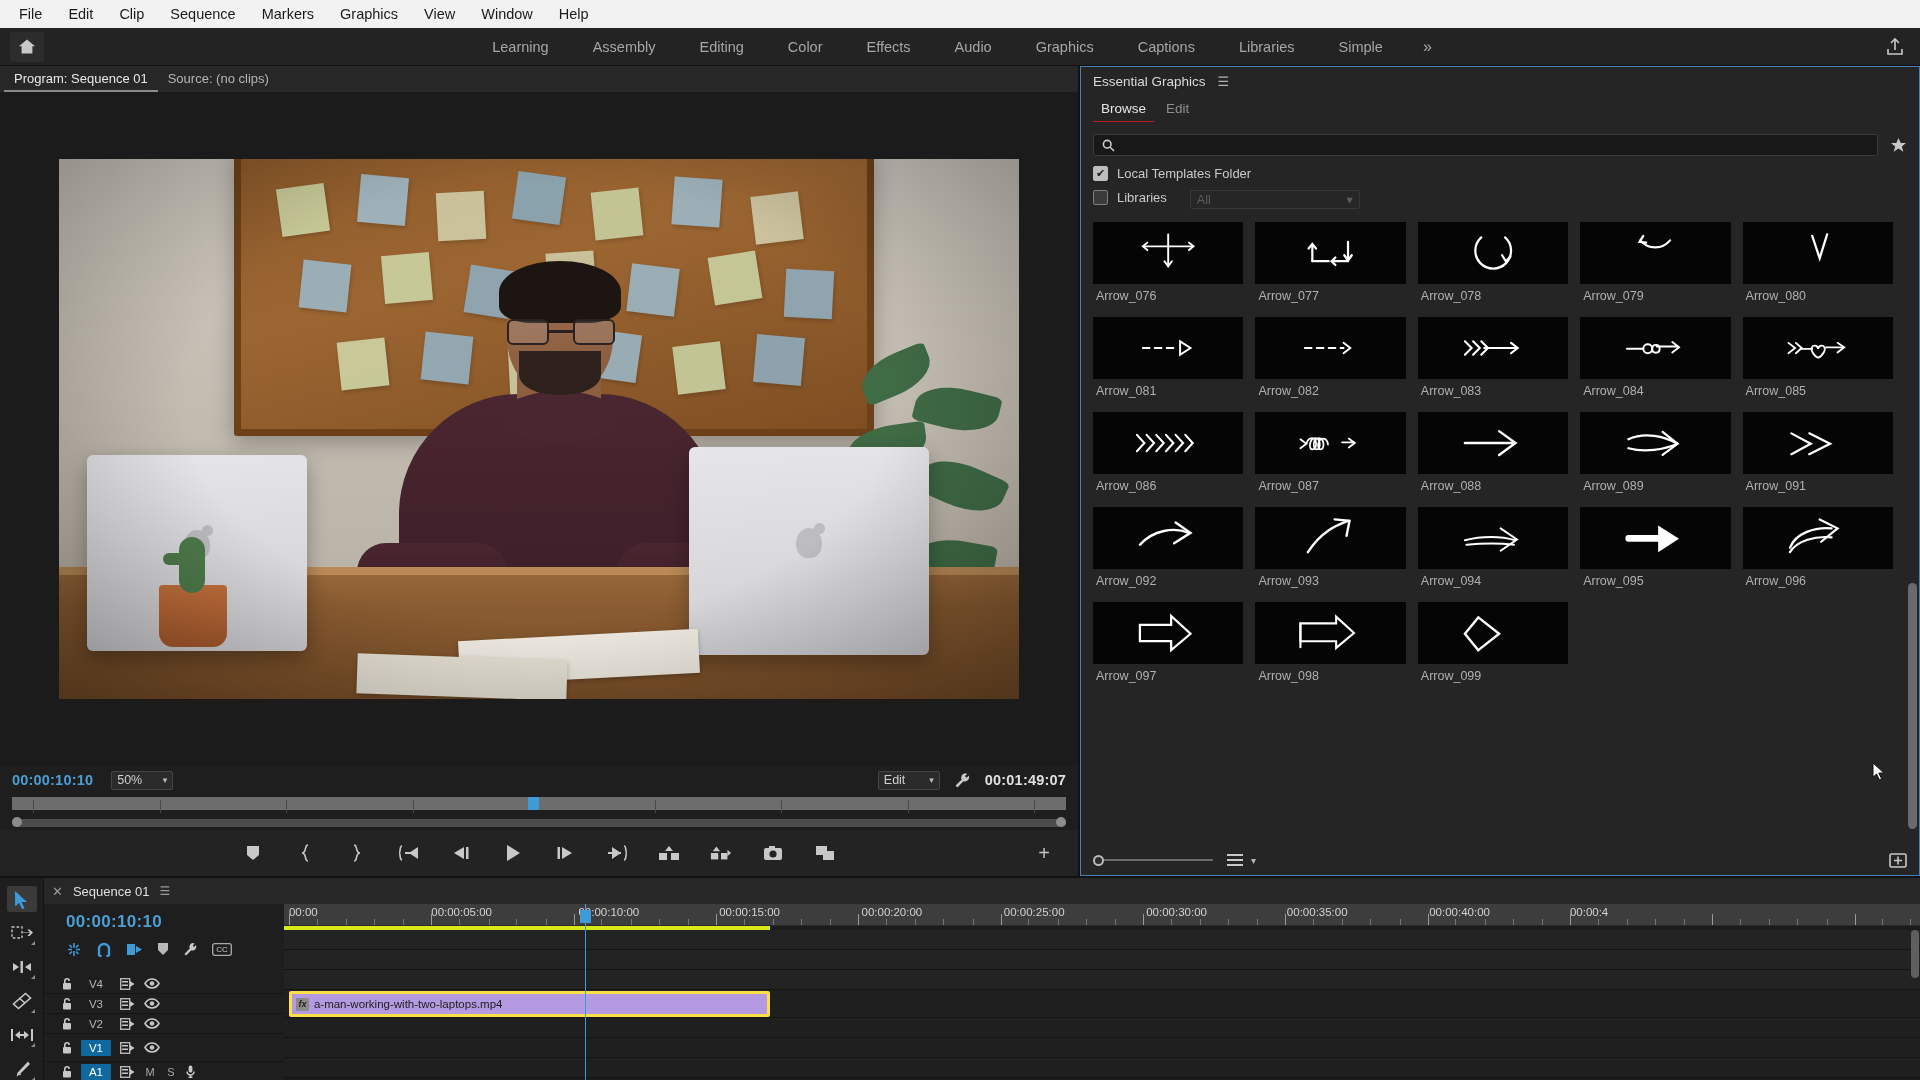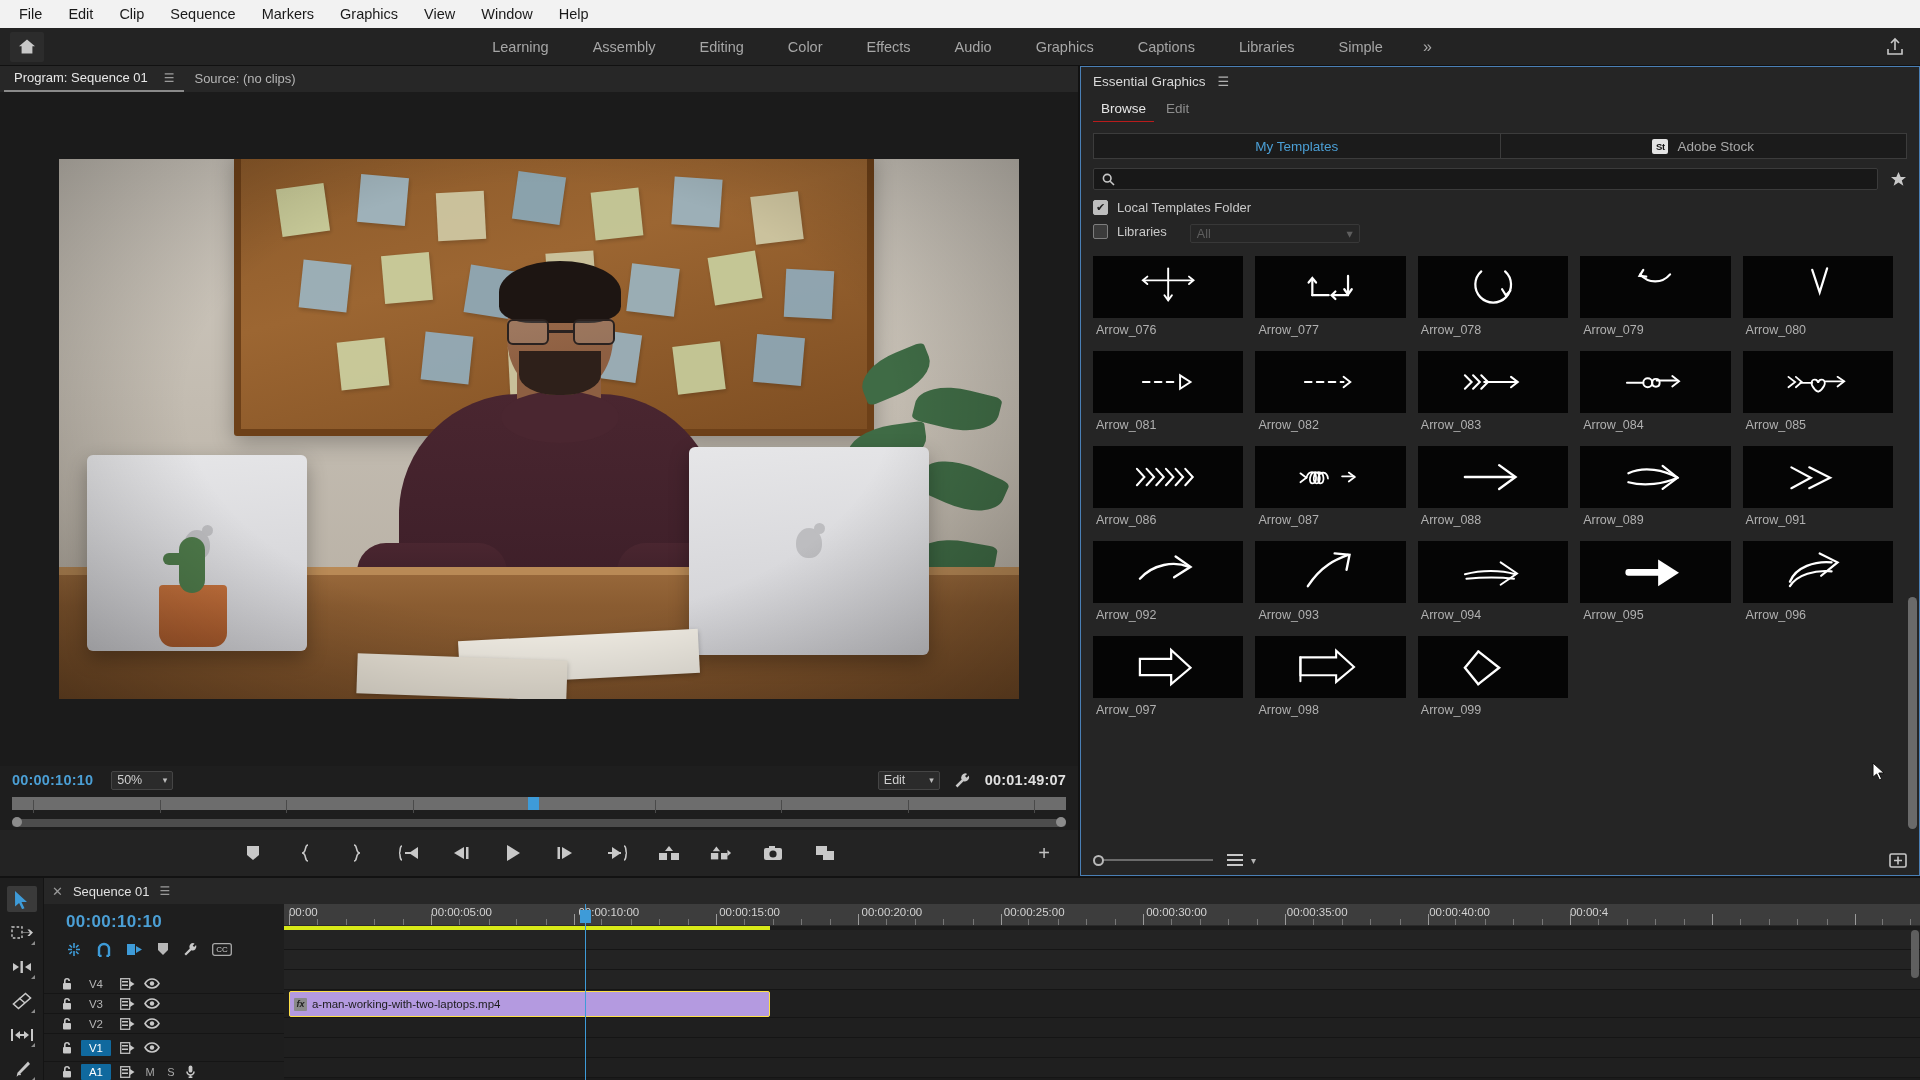--- a/index.html
+++ b/index.html
@@ -46,21 +46,21 @@
   .program {
     width: 1080px; background: #1e1e1e; display: flex; flex-direction: column;
     border-right: 2px solid #121212;
   }
   .panel-tabs {
     height: 26px; background: #272727; display: flex; align-items: flex-end;
     padding-left: 4px; flex: 0 0 26px;
   }
   .ptab {
     font-size: 13px; color: #b4b4b4; padding: 0 10px; height: 26px; line-height: 26px;
-    display: flex; align-items: center; gap: 16px; white-space: nowrap;
+    display: flex; align-items: center; gap: 2px; white-space: nowrap; flex-direction: column;
   }
   .ptab.active { color: #e8e8e8; border-bottom: 2px solid #8a8a8a; }
   .ptab .hamb { font-size: 12px; color: #9a9a9a; }
 
   .monitor-stage {
     flex: 1; background: #1b1b1b; display: flex; align-items: center; justify-content: center;
     position: relative;
   }
   .video-frame {
     width: 960px; height: 540px; position: relative; overflow: hidden;
@@ -282,21 +282,21 @@
   .ruler .rl { position: absolute; top: 2px; font-size: 11.5px; color: #d2d2d2; }
   .ruler .tick { position: absolute; bottom: 0; width: 1px; height: 6px; background: #777; }
   .ruler .tick.maj { height: 11px; background: #9a9a9a; }
   .work-area { position: absolute; left: 0; right: 0; top: 22px; height: 4px; background: #d8ea18; }
   .tl-rows { position: absolute; left: 0; right: 0; top: 26px; bottom: 0; }
   .row { height: 20px; border-bottom: 1px solid #151515; background: #232323; position: relative; }
   .row.v1 { height: 28px; background: #1f1f1f; }
   .row.aud { background: #1f1f1f; }
   .clip {
     position: absolute; left: 2px; top: 1px; height: 26px; background: #b49ae0;
-    border: 1px solid #fde047; border-radius: 2px; display: flex; align-items: center;
+    border: 3px solid #fde047; border-radius: 2px; display: flex; align-items: center;
     padding-left: 4px; gap: 5px; overflow: hidden;
   }
   .fxbadge {
     width: 13px; height: 13px; background: #8a8a8a; color: #222; font-size: 9px;
     font-style: italic; font-weight: bold; display: flex; align-items: center; justify-content: center;
     border-radius: 1px;
   }
   .clip-name { font-size: 11.5px; color: #1c1c1c; white-space: nowrap; }
   .playhead { position: absolute; top: 0; bottom: 0; width: 1px; background: #3e9bd8; z-index: 5; }
   .playhead .ph-top { position: absolute; top: 6px; left: -5px; width: 11px; height: 13px; background: #3e9bd8; }
@@ -549,29 +549,20 @@
       <div class="eg-head">
         <span class="eg-title">Essential Graphics</span>
         <span class="hamb" style="color:#b0b0b0;font-size:13px">☰</span>
       </div>
 
       <div class="eg-tabs">
         <div class="eg-tab active">Browse</div>
         <div class="eg-tab">Edit</div>
       </div>
 
-      <div class="eg-seg">
-        <div class="seg-btn active">
-          <span>My Templates</span>
-        </div>
-        <div class="seg-btn">
-          <span class="st-badge">St</span>
-          <span>Adobe Stock</span>
-        </div>
-      </div>
 
       <div class="eg-searchrow">
         <div class="eg-search">
           <span>
             <svg width="13" height="13" viewBox="0 0 13 13">
                 <circle class="ic" cx="5.2" cy="5.2" r="3.8"></circle>
                 <path class="ic" d="M8.2 8.2 12 12"></path>
               </svg>
           </span>
           <input type="text" placeholder="" style="">

